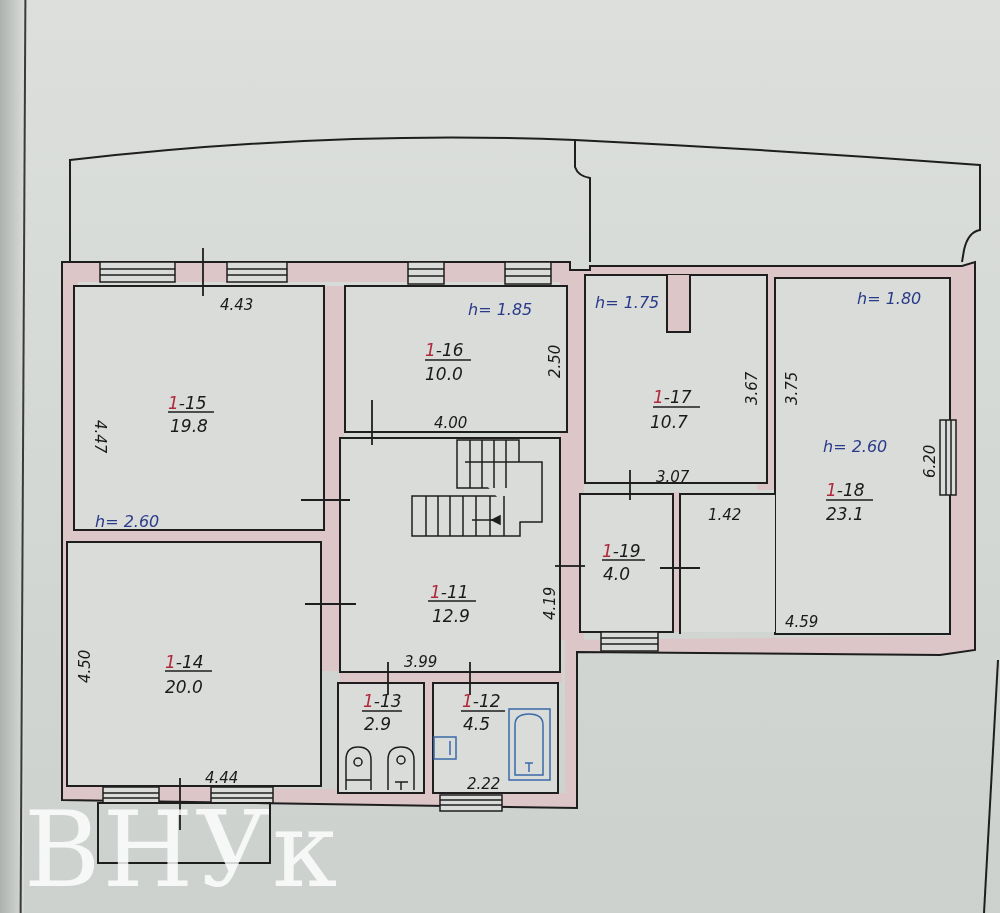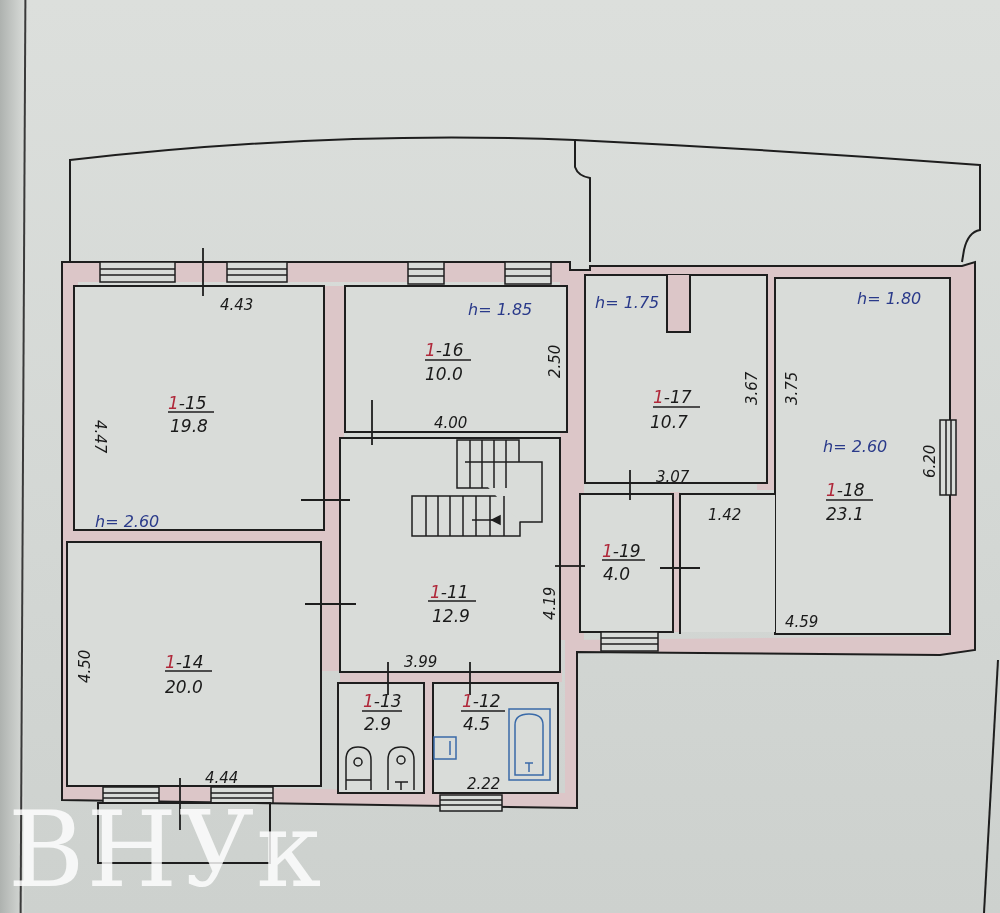--- a/index.html
+++ b/index.html
@@ -4,21 +4,21 @@
 <style>
   html,body{margin:0;padding:0;}
   body{width:1000px;height:913px;overflow:hidden;background:#d6d9d6;font-family:"DejaVu Sans",sans-serif;position:relative;}
   .page{position:absolute;left:0;top:0;width:1000px;height:913px;background:linear-gradient(180deg,#dcdfdc 0%,#d3d7d4 60%,#cdd1ce 100%);}
   .edge-shadow{position:absolute;left:0;top:0;width:24px;height:913px;background:linear-gradient(90deg,#aeb2af,#d7dad7);}
   .page-border{position:absolute;left:22px;top:0;width:2px;height:913px;background:#3a3a3a;transform:skewX(-0.3deg);}
   svg.plan{position:absolute;left:0;top:0;}
   .lbl{font-family:"DejaVu Sans",sans-serif;font-style:italic;fill:#1a1a1a;}
   .hlbl{font-family:"DejaVu Sans",sans-serif;font-style:italic;fill:#2a3a8a;}
   .red{fill:#b0283a;}
-  .watermark{position:absolute;left:8px;top:798px;font-family:"DejaVu Serif",serif;font-size:104px;color:rgba(255,255,255,0.82);letter-spacing:2px;line-height:1;}
+  .watermark{position:absolute;left:24px;top:798px;font-family:"DejaVu Serif",serif;font-size:104px;color:rgba(255,255,255,0.82);letter-spacing:2px;line-height:1;}
 </style>
 </head>
 <body>
 
 <div class="page"></div>
 <div class="edge-shadow"></div>
 <div class="page-border"></div>
 
 <svg class="plan" width="1000" height="913" viewBox="0 0 1000 913">
 

